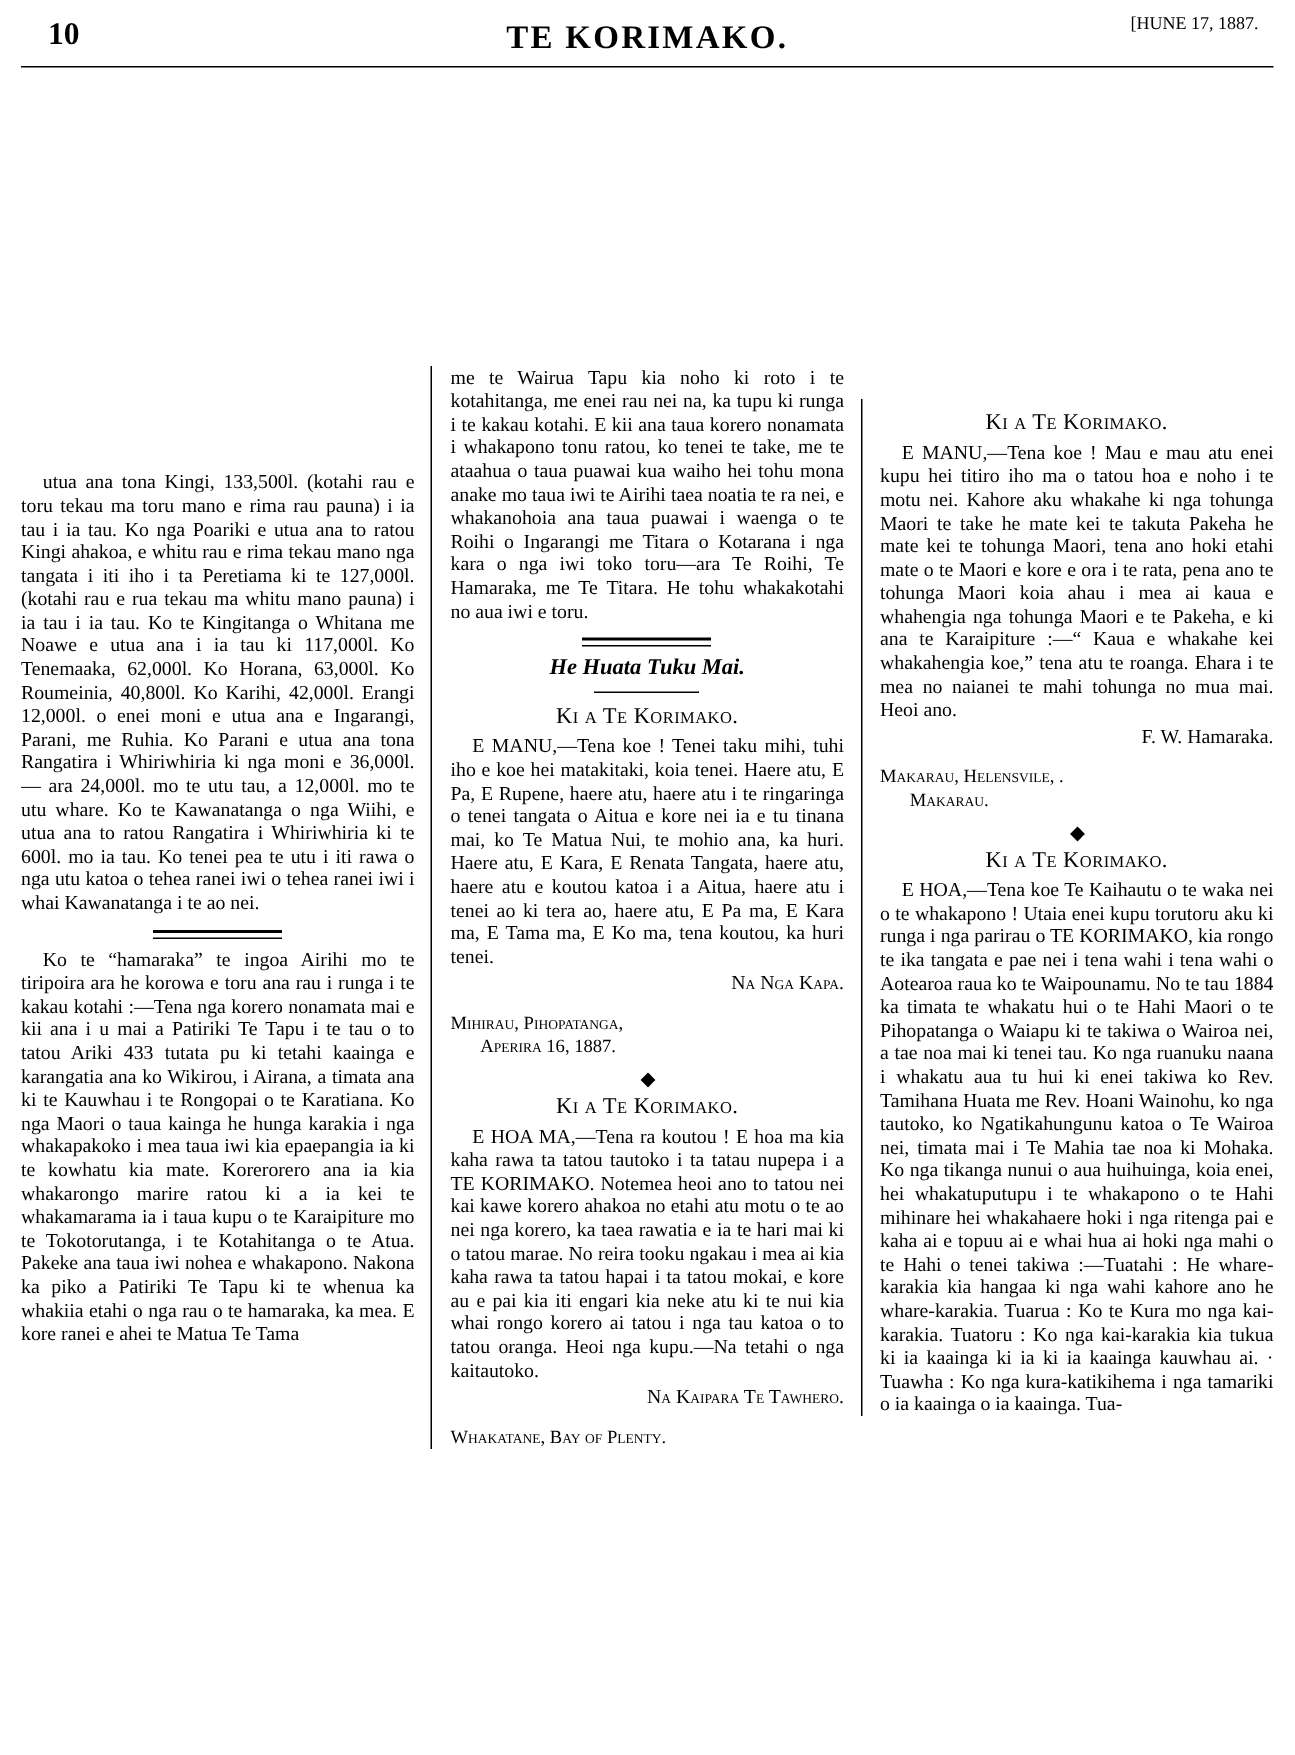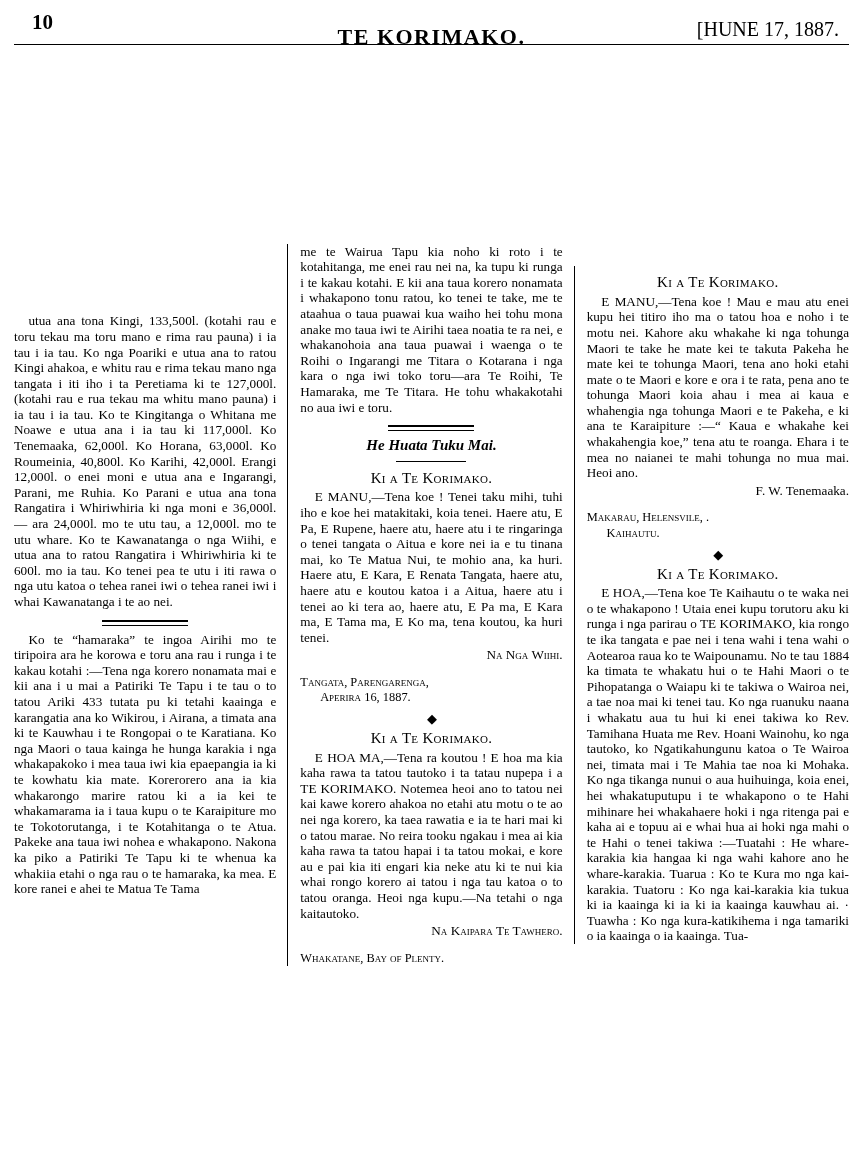--- a/index.html
+++ b/index.html
@@ -33,32 +33,32 @@
     left: 18px;
     top: 2px;
     font-family: "Liberation Serif", serif;
     font-weight: bold;
     font-size: 21px;
   }
   .paper-title {
     position: absolute;
     left: 0;
     right: 0;
-    top: 16px;
+    top: 4px;
     text-align: center;
     font-family: "Liberation Serif", serif;
     font-weight: bold;
     font-size: 22px;
     letter-spacing: 1.5px;
   }
   .issue-date {
     position: absolute;
     right: 10px;
-    top: 10px;
-    font-size: 20px;
+    top: 0;
+    font-size: 12px;
     font-variant: small-caps;
   }
   .rule-top {
     border: 0;
     border-top: 1.5px solid #000;
     margin: 2px 0 6px 0;
   }
   
   .columns {
     display: flex;
@@ -170,38 +170,38 @@
     <div class="col mid">
       <p class="noind">me te Wairua Tapu kia noho ki roto i te kotahitanga, me enei rau nei na, ka tupu ki runga i te kakau kotahi.    E kii ana taua korero nonamata i whakapono tonu ratou, ko tenei te take, me te ataahua o taua puawai kua waiho hei tohu mona anake mo taua iwi te Airihi taea noatia te ra nei, e whakanohoia ana taua puawai i waenga o te Roihi o Ingarangi me Titara o Kotarana i nga kara o nga iwi toko toru—ara Te Roihi, Te Hamaraka, me Te Titara.    He tohu whakakotahi no aua iwi e toru.</p>
 
       <hr class="rule-double">
 
       <div class="sec-head-italic">He Huata Tuku Mai.</div>
       <hr class="rule-short">
 
       <div class="sec-head">Ki a Te Korimako.</div>
       <p>E MANU,—Tena koe !   Tenei taku mihi, tuhi iho e koe hei matakitaki, koia tenei.      Haere atu, E Pa, E Rupene, haere atu, haere atu i te ringaringa o tenei tangata o Aitua e kore nei ia e tu tinana mai, ko Te Matua Nui, te mohio ana, ka huri.      Haere atu, E Kara, E Renata Tangata, haere atu, haere atu e koutou katoa i a Aitua, haere atu i tenei ao ki tera ao, haere atu, E Pa ma, E Kara ma, E Tama ma, E Ko ma, tena koutou, ka huri tenei.</p>
-      <div class="signature">Na Nga Wiihi.</div>
-      <div class="place-line">Tangata, Parengarenga,</div>
+      <div class="signature">Na Nga Kapa.</div>
+      <div class="place-line">Mihirau, Pihopatanga,</div>
       <div class="place-line-indent">Aperira 16, 1887.</div>
 
       <div class="diamond-rule"><span>◆</span></div>
 
       <div class="sec-head">Ki a Te Korimako.</div>
       <p>E HOA MA,—Tena ra koutou !   E hoa ma kia kaha rawa ta tatou tautoko i ta tatau nupepa i a TE KORIMAKO.      Notemea heoi ano to tatou nei kai kawe korero ahakoa no etahi atu motu o te ao nei nga korero, ka taea rawatia e ia te hari mai ki o tatou marae. No reira tooku ngakau i mea ai kia kaha rawa ta tatou hapai i ta tatou mokai, e kore au e pai kia iti engari kia neke atu ki te nui kia whai rongo korero ai tatou i nga tau katoa o to tatou oranga.      Heoi nga kupu.—Na tetahi o nga kaitautoko.</p>
       <div class="signature">Na Kaipara Te Tawhero.</div>
       <div class="place-line">Whakatane, Bay of Plenty.</div>
     </div>
 
     <div class="col right">
       <div class="sec-head">Ki a Te Korimako.</div>
       <p>E MANU,—Tena koe !    Mau e mau atu enei kupu hei titiro iho ma o tatou hoa e noho i te motu nei.      Kahore aku whakahe ki nga tohunga Maori te take he mate kei te takuta Pakeha he mate kei te tohunga Maori, tena ano hoki etahi mate o te Maori e kore e ora i te rata, pena ano te tohunga Maori koia ahau i mea ai kaua e whahengia nga tohunga Maori e te Pakeha, e ki ana te Karaipiture :—“ Kaua e whakahe kei whakahengia koe,” tena atu te roanga.     Ehara i te mea no naianei te mahi tohunga no mua mai.    Heoi ano.</p>
-      <div class="signature-name">F. W. Tenemaaka.</div>
+      <div class="signature-name">F. W. Hamaraka.</div>
       <div class="place-line">Makarau, Helensvile, .</div>
-      <div class="place-line-indent">Kaihautu.</div>
+      <div class="place-line-indent">Makarau.</div>
 
       <div class="diamond-rule"><span>◆</span></div>
 
       <div class="sec-head">Ki a Te Korimako.</div>
       <p>E HOA,—Tena koe Te Kaihautu o te waka nei o te whakapono ! Utaia enei kupu torutoru aku ki runga i nga parirau o TE KORIMAKO, kia rongo te ika tangata e pae nei i tena wahi i tena wahi o Aotearoa raua ko te Waipounamu.    No te tau 1884 ka timata te whakatu hui o te Hahi Maori o te Pihopatanga o Waiapu ki te takiwa o Wairoa nei, a tae noa mai ki tenei tau.      Ko nga ruanuku naana i whakatu aua tu hui ki enei takiwa ko Rev. Tamihana Huata me Rev. Hoani Wainohu, ko nga tautoko, ko Ngatikahungunu katoa o Te Wairoa nei, timata mai i Te Mahia tae noa ki Mohaka.      Ko nga tikanga nunui o aua huihuinga, koia enei, hei whakatuputupu i te whakapono o te Hahi mihinare hei whakahaere hoki i nga ritenga pai e kaha ai e topuu ai e whai hua ai hoki nga mahi o te Hahi o tenei takiwa :—Tuatahi : He whare-karakia kia hangaa ki nga wahi kahore ano he whare-karakia.     Tuarua : Ko te Kura mo nga kai-karakia.      Tuatoru : Ko nga kai-karakia kia tukua ki ia kaainga ki ia ki ia kaainga kauwhau ai. · Tuawha : Ko nga kura-katikihema i nga tamariki o ia kaainga o ia kaainga.   Tua-</p>
     </div>
 
   </div>
 </div>
 

